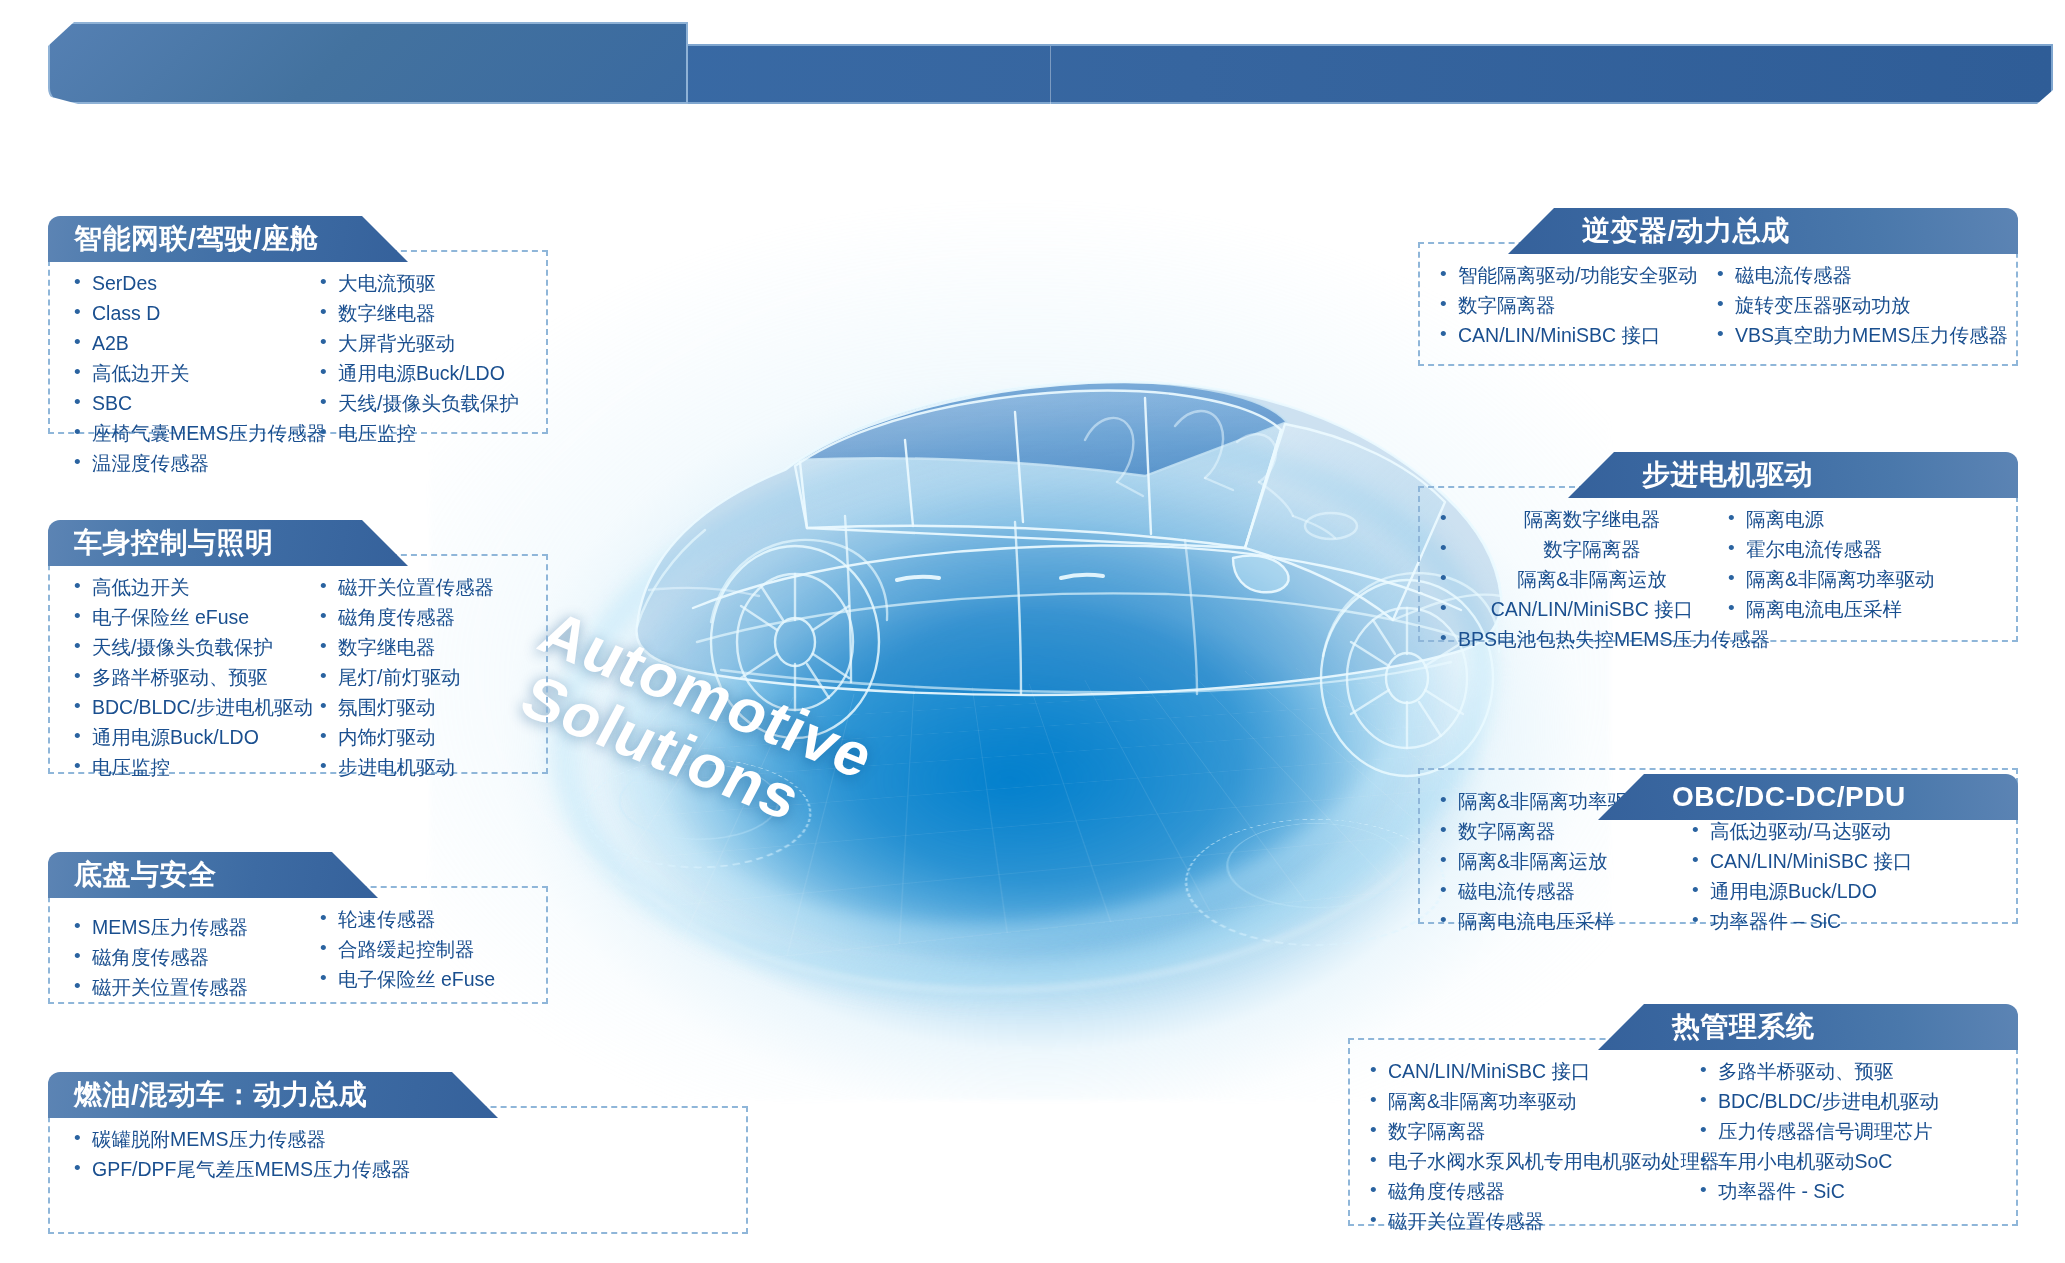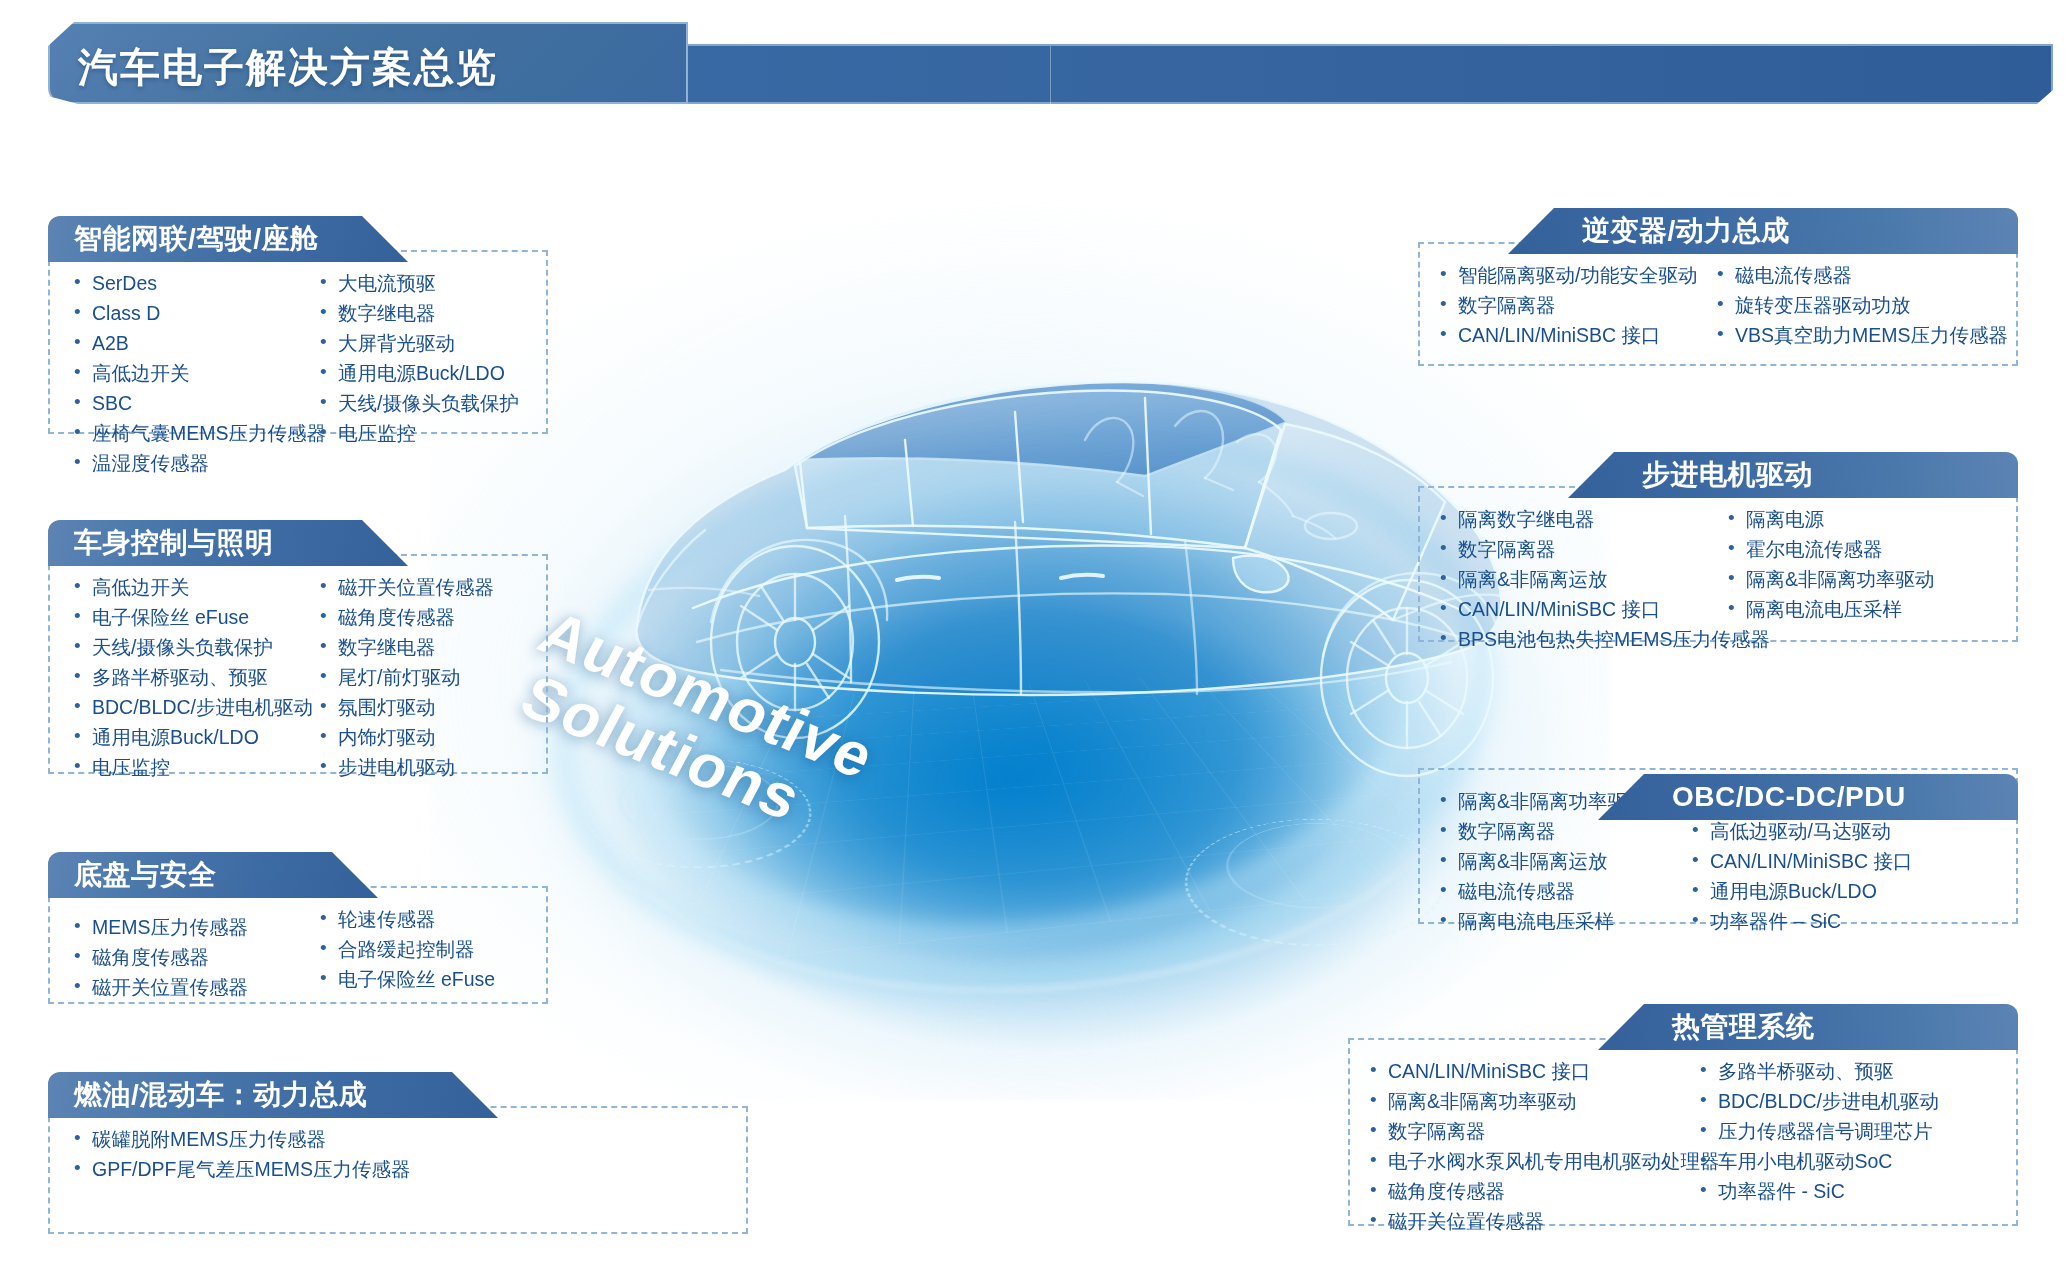--- a/index.html
+++ b/index.html
@@ -283,21 +283,21 @@
   #p-ice .c1 { width: 322px; }
 
   #p-inv     { left: 1418px; top: 208px; width: 600px; }
   #p-inv .panel-head { width: 510px; }
   #p-inv .panel-body { height: 124px; }
   #p-inv .c1 { width: 288px; }
 
   #p-bms     { left: 1418px; top: 452px; width: 600px; }
   #p-bms .panel-head { width: 450px; }
   #p-bms .panel-body { height: 156px; }
-  #p-bms .c1 { width: 288px; }
+  #p-bms .c1 { width: 288px; text-align: center; }
 
   #p-obc     { left: 1418px; top: 734px; width: 600px; }
   #p-obc .panel-head { width: 420px; margin-top: 40px; }
   #p-obc .panel-body { height: 156px; }
   #p-obc .c1 { width: 252px; }
 
   #p-therm   { left: 1348px; top: 1004px; width: 670px; }
   #p-therm .panel-head { width: 420px; }
   #p-therm .panel-body { height: 188px; }
   #p-therm .c1 { width: 330px; }
@@ -428,21 +428,20 @@
 
   <div class="wordmark">
     <span>Automotive</span>
     <span class="l2">Solutions</span>
   </div>
 
   <div class="banner">
     <div class="banner-bar-back"></div>
     <div class="banner-divider"></div>
     <div class="banner-bar-front"></div>
-    <div class="banner-title">汽车电子解决方案总览</div>
   </div>
 
   <div class="panel left" id="p-smart">
     <div class="panel-body">
       <div class="panel-cols">
         <ul class="items col c1">
           <li>SerDes</li>
           <li>Class D</li>
           <li>A2B</li>
           <li>高低边开关</li>

